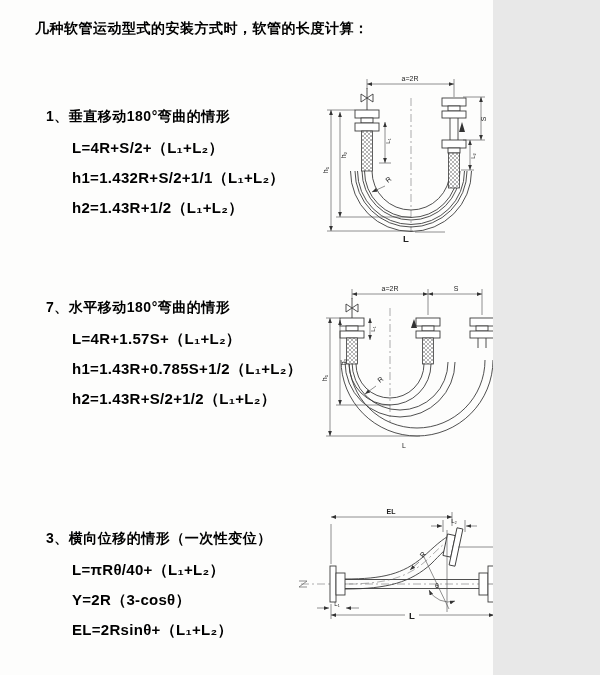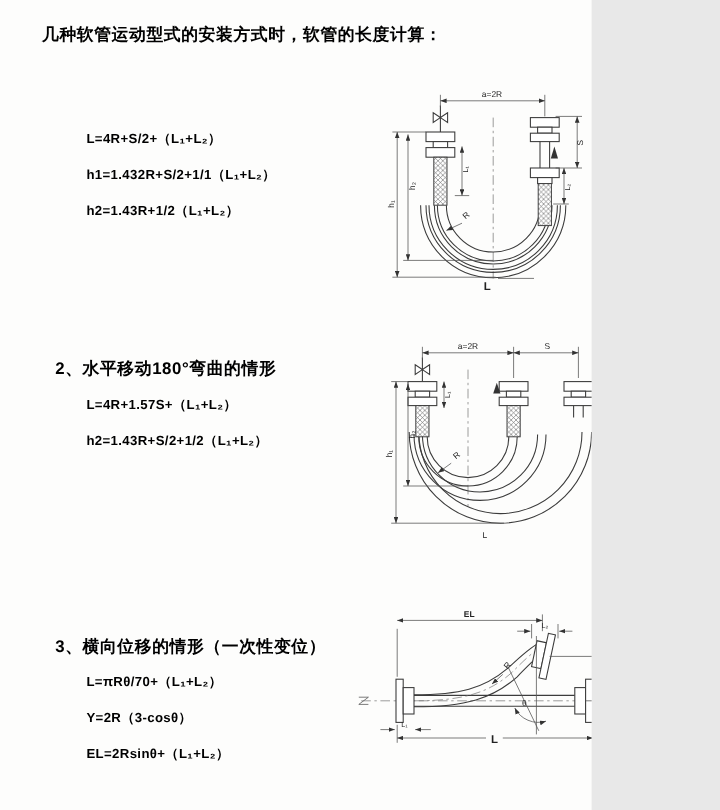--- a/index.html
+++ b/index.html
@@ -8,21 +8,21 @@
     position:relative; width:493px; height:675px; background:#fefefdf5;
     background:#fdfdfc; overflow:hidden; color:#000000;
   }
   .title {
     position:absolute; left:35px; top:20px; font-size:14px; font-weight:bold;
     letter-spacing:0.5px; white-space:nowrap;
   }
   .section { position:absolute; left:46px; }
   .section .heading { font-size:14px; font-weight:bold; letter-spacing:0.5px; margin-bottom:13px; white-space:nowrap; }
   .section .formula {
-    font-size:11px; font-weight:600; margin:0 0 13px 26px; line-height:17px;
+    font-size:15px; font-weight:600; margin:0 0 13px 26px; line-height:17px;
     letter-spacing:0.3px; white-space:nowrap;
   }
   #sec1 { top:108px; } #sec2 { top:299px; } #sec3 { top:530px; }
   .diag { position:absolute; }
   #d1 { left:313px; top:70px; }
   #d2 { left:310px; top:282px; }
   #d3 { left:293px; top:500px; }
   svg { display:block; }
   svg text { fill:#222; font-size:7px; font-family:"Liberation Sans","DejaVu Sans",sans-serif; }
   .hose { fill:none; stroke:#3c3c3c; stroke-width:0.9; }
@@ -34,34 +34,36 @@
   .big  { font-size:9.5px; font-weight:bold; }
 </style>
 </head>
 <body>
 
 <div class="page">
 
   <div class="title">几种软管运动型式的安装方式时，软管的长度计算：</div>
 
   <div class="section" id="sec1">
+    <div class="heading">1、垂直移动180°弯曲的情形</div>
     <div class="formula">L=4R+S/2+（L₁+L₂）</div>
     <div class="formula">h1=1.432R+S/2+1/1（L₁+L₂）</div>
     <div class="formula">h2=1.43R+1/2（L₁+L₂）</div>
   </div>
 
   <div class="section" id="sec2">
-    <div class="heading">2、水平移动180°弯曲的情形</div>
+    <div class="heading">7、水平移动180°弯曲的情形</div>
     <div class="formula">L=4R+1.57S+（L₁+L₂）</div>
+    <div class="formula">h1=1.43R+0.785S+1/2（L₁+L₂）</div>
     <div class="formula">h2=1.43R+S/2+1/2（L₁+L₂）</div>
   </div>
 
   <div class="section" id="sec3">
     <div class="heading">3、横向位移的情形（一次性变位）</div>
-    <div class="formula">L=πRθ/70+（L₁+L₂）</div>
+    <div class="formula">L=πRθ/40+（L₁+L₂）</div>
     <div class="formula">Y=2R（3-cosθ）</div>
     <div class="formula">EL=2Rsinθ+（L₁+L₂）</div>
   </div>
 
   <svg class="diag" id="d1" width="195" height="182" viewBox="0 0 195 182">
     <defs>
       <pattern id="braid1" width="4" height="4" patternUnits="userSpaceOnUse">
         <rect width="4" height="4" fill="#fff"></rect>
         <path d="M0,0 l4,4 M4,0 l-4,4" stroke="#666" stroke-width="0.5"></path>
       </pattern>

